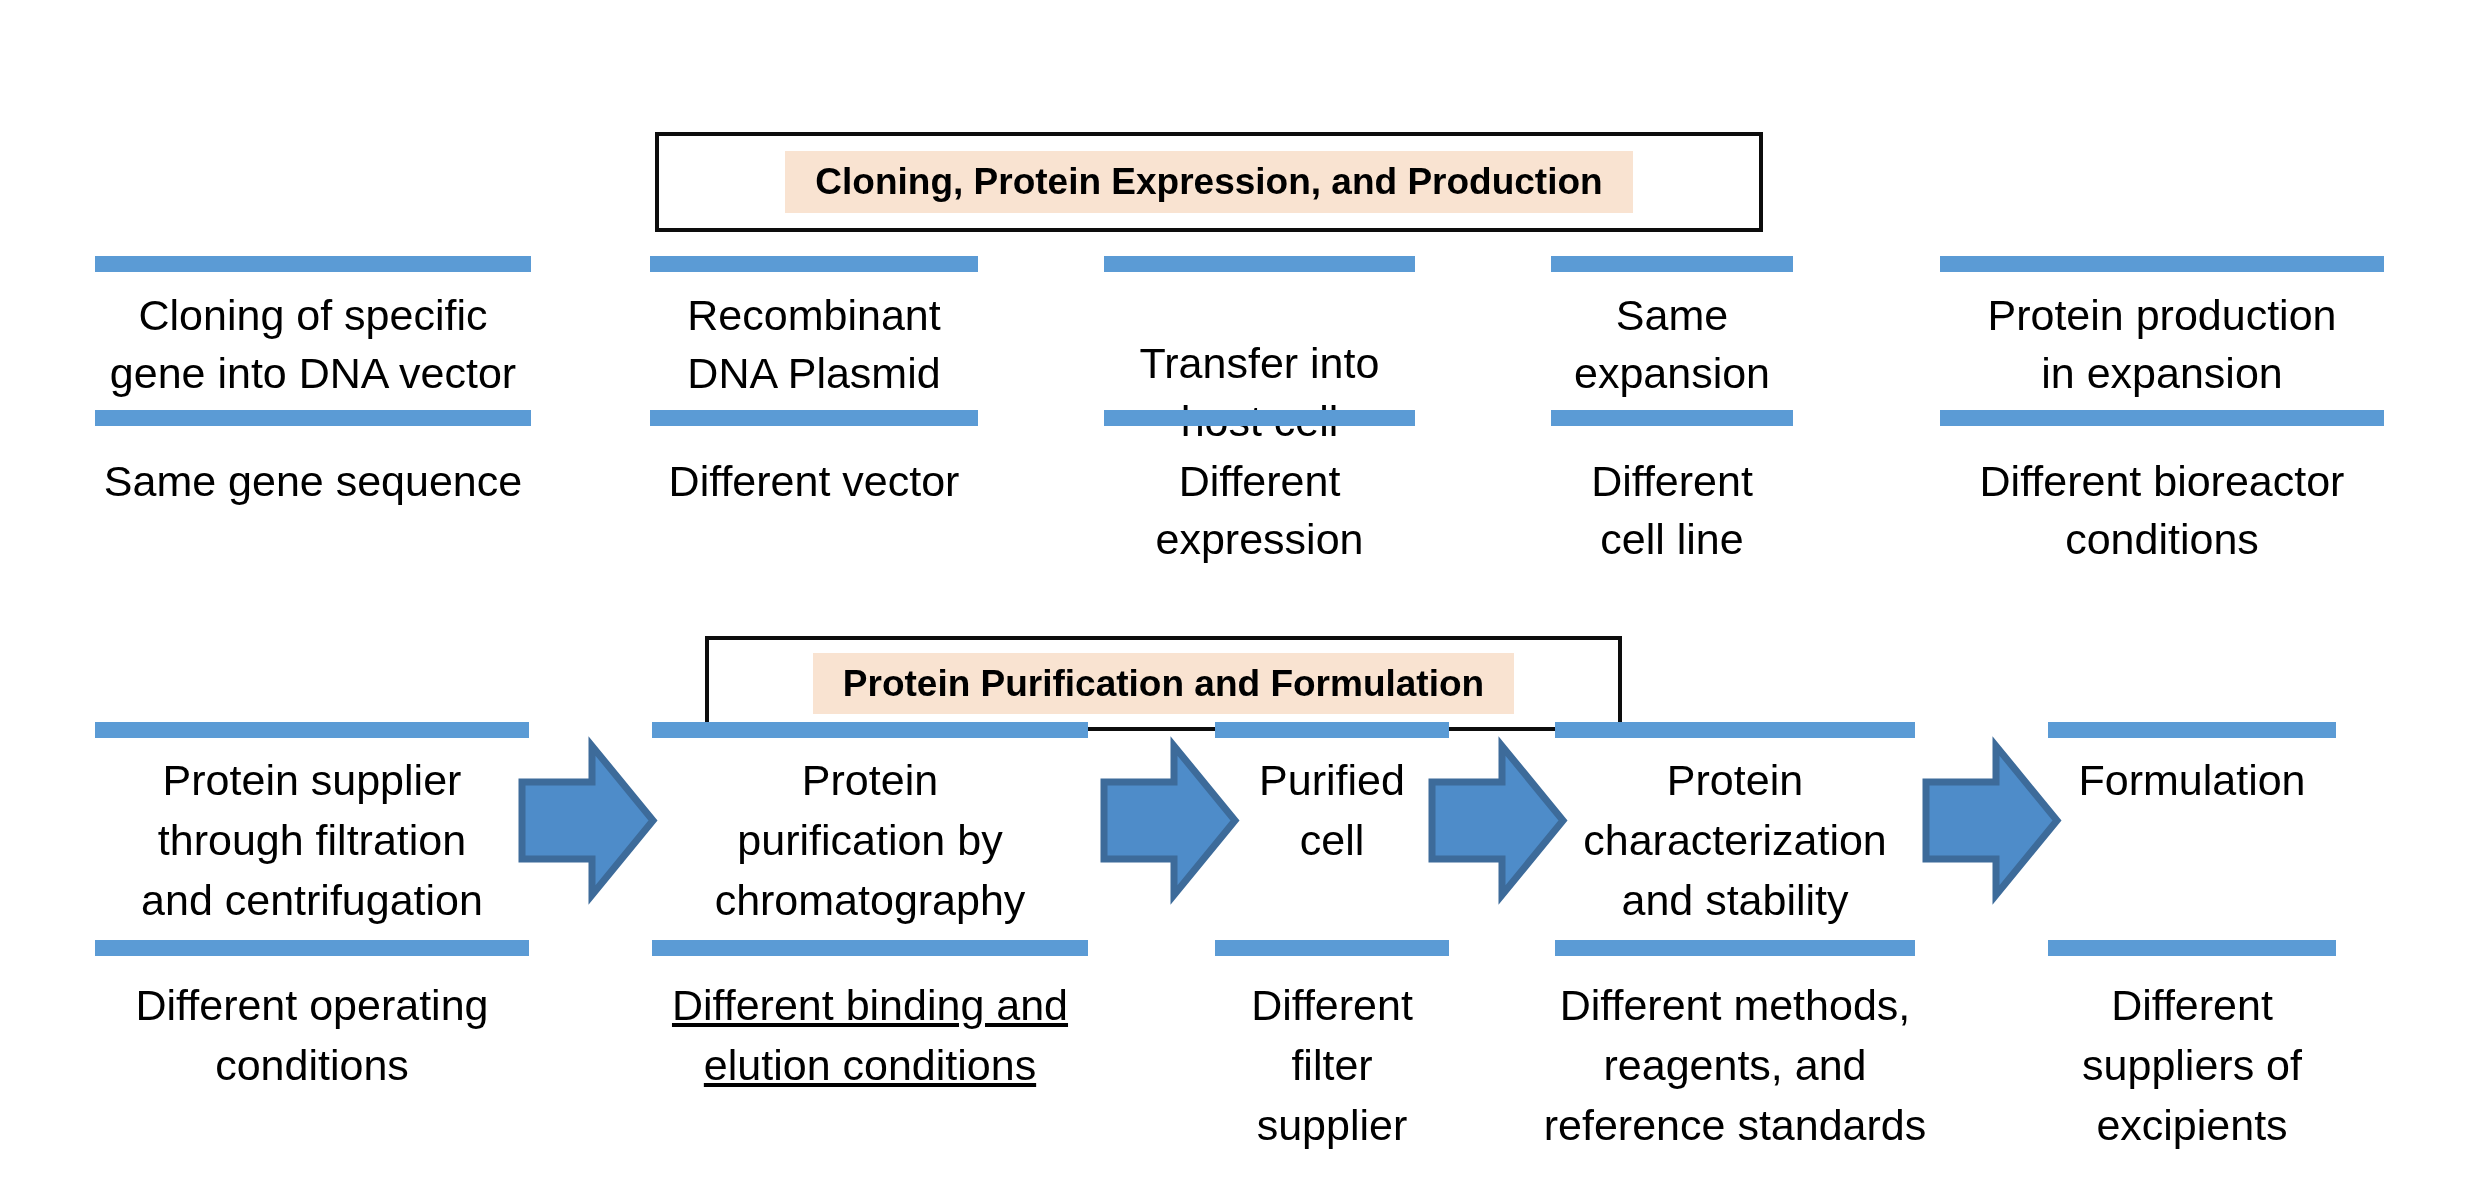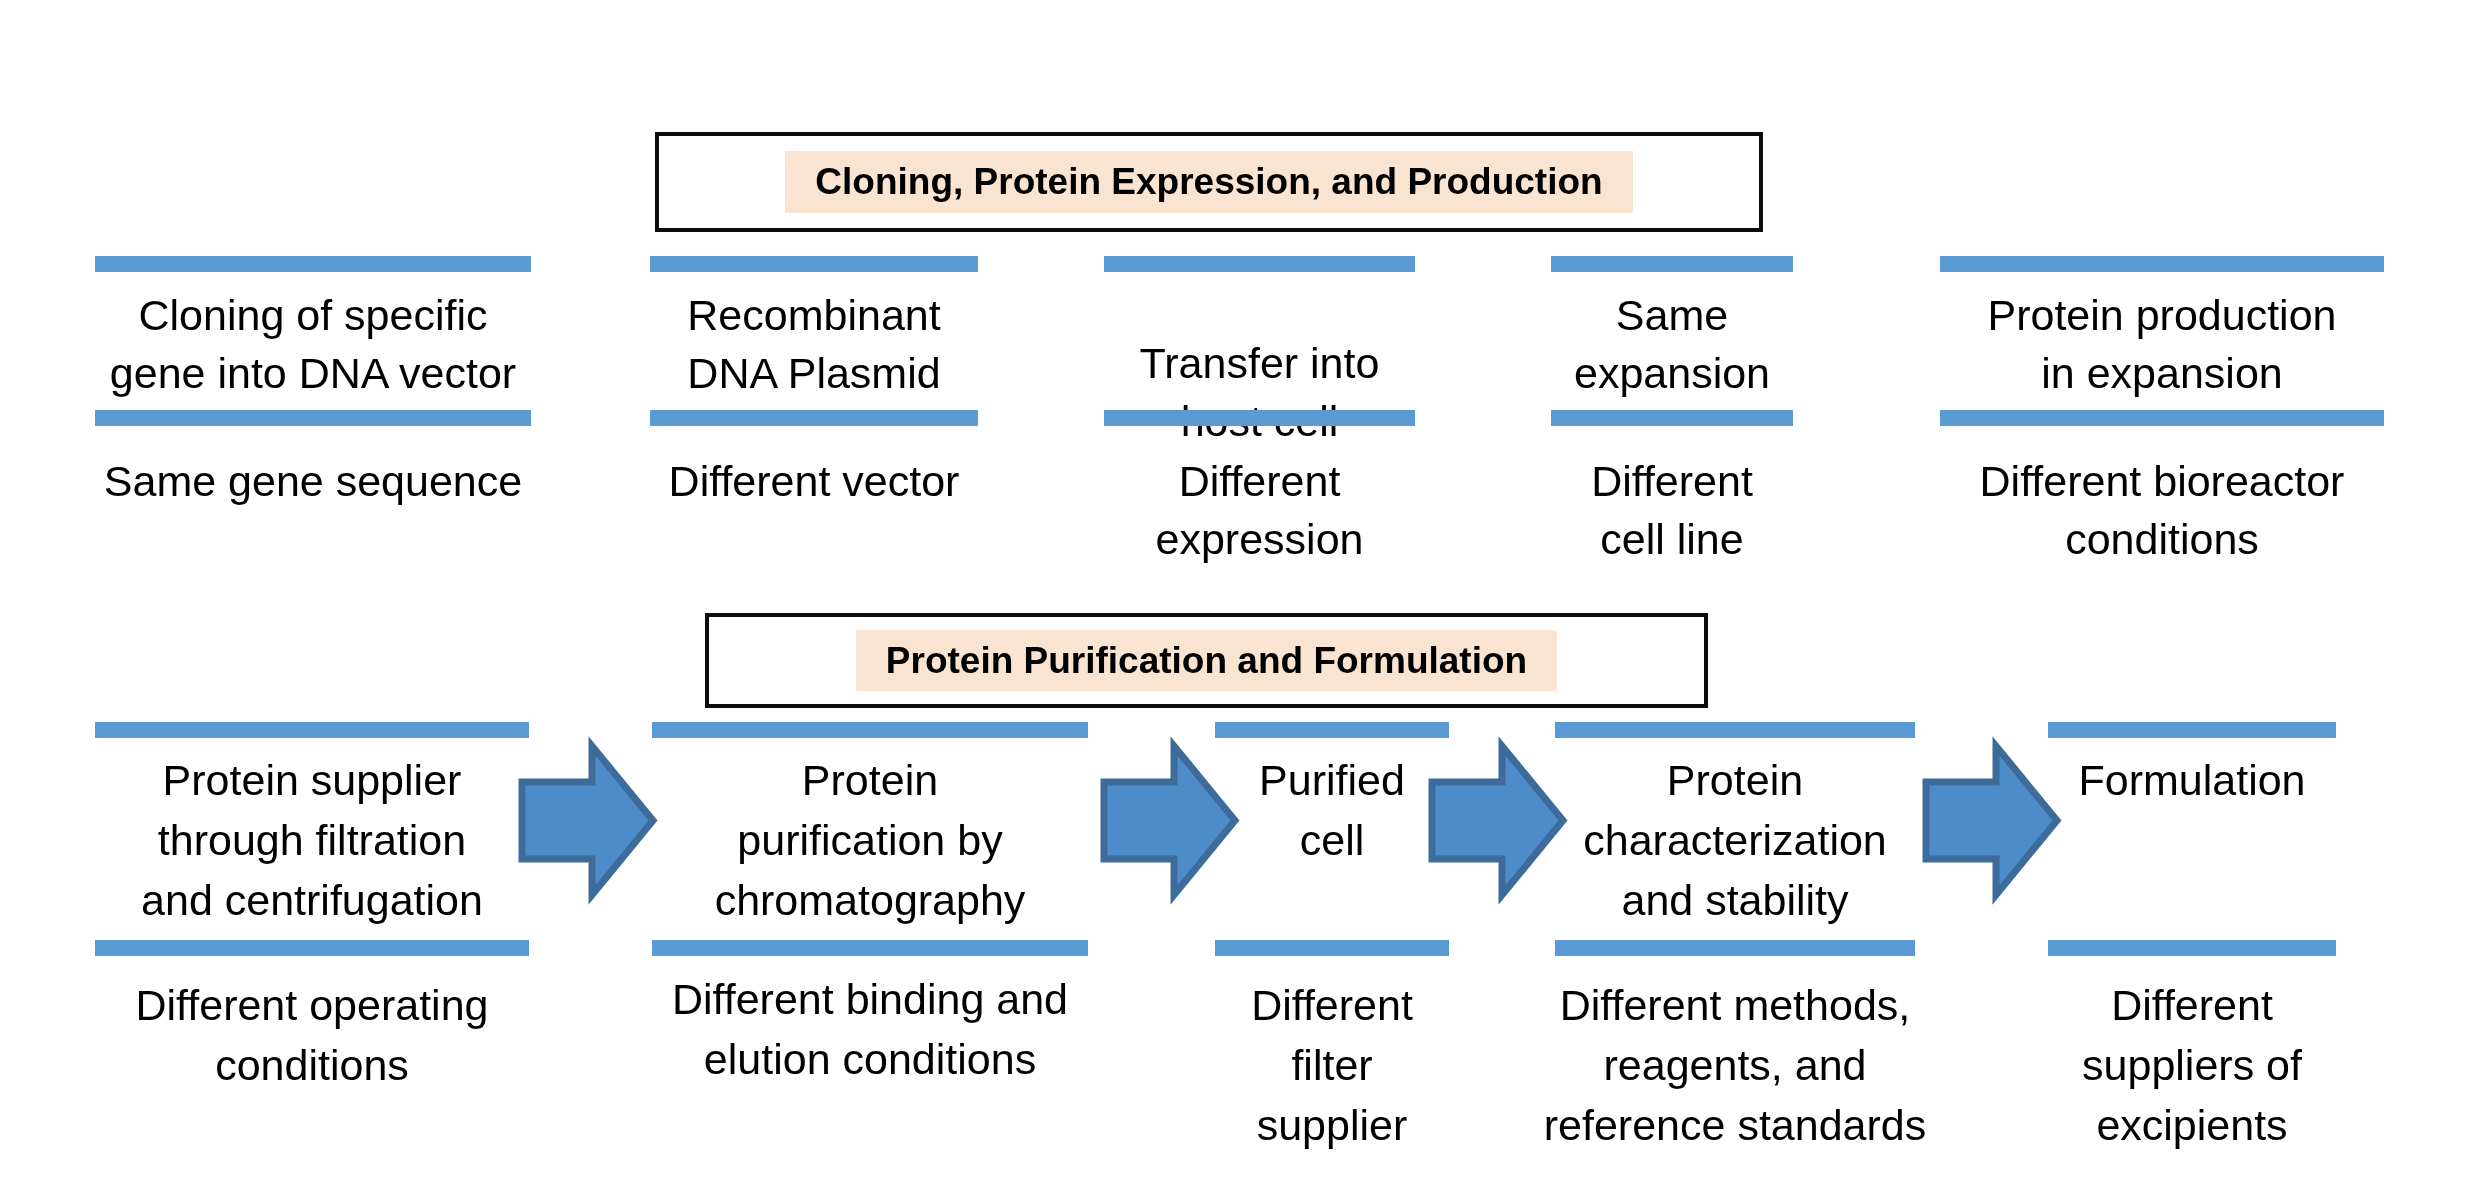--- a/index.html
+++ b/index.html
@@ -92,41 +92,41 @@
 
   <div class="col row-top" style="left:1940px;top:256px;width:444px;height:330px;">
     <div class="bar" style="top:0;"></div>
     <div class="txt" style="top:30px;">Protein production
 in expansion</div>
     <div class="bar" style="top:154px;"></div>
     <div class="txt" style="top:196px;">Different bioreactor
 conditions</div>
   </div>
 
-  <div class="title-box" style="left:705px;top:613px;width:1003px;height:95px;">
+  <div class="title-box" style="left:705px;top:636px;width:917px;height:95px;">
     <span class="title-highlight">Protein Purification and Formulation</span>
   </div>
 
   <div class="col row-bottom" style="left:95px;top:722px;width:434px;height:470px;">
     <div class="bar" style="top:0;"></div>
     <div class="txt" style="top:28px;">Protein supplier
 through filtration
 and centrifugation</div>
     <div class="bar" style="top:218px;"></div>
     <div class="txt" style="top:253px;">Different operating
 conditions</div>
   </div>
 
   <div class="col row-bottom" style="left:652px;top:722px;width:436px;height:470px;">
     <div class="bar" style="top:0;"></div>
     <div class="txt" style="top:28px;">Protein
 purification by
 chromatography</div>
     <div class="bar" style="top:218px;"></div>
-    <div class="txt" style="top:247px;">Different binding and
+    <div class="txt" style="top:253px;text-decoration:underline;">Different binding and
 elution conditions</div>
   </div>
 
   <div class="col row-bottom" style="left:1215px;top:722px;width:234px;height:470px;">
     <div class="bar" style="top:0;"></div>
     <div class="txt" style="top:28px;">Purified
 cell</div>
     <div class="bar" style="top:218px;"></div>
     <div class="txt" style="top:253px;">Different
 filter

